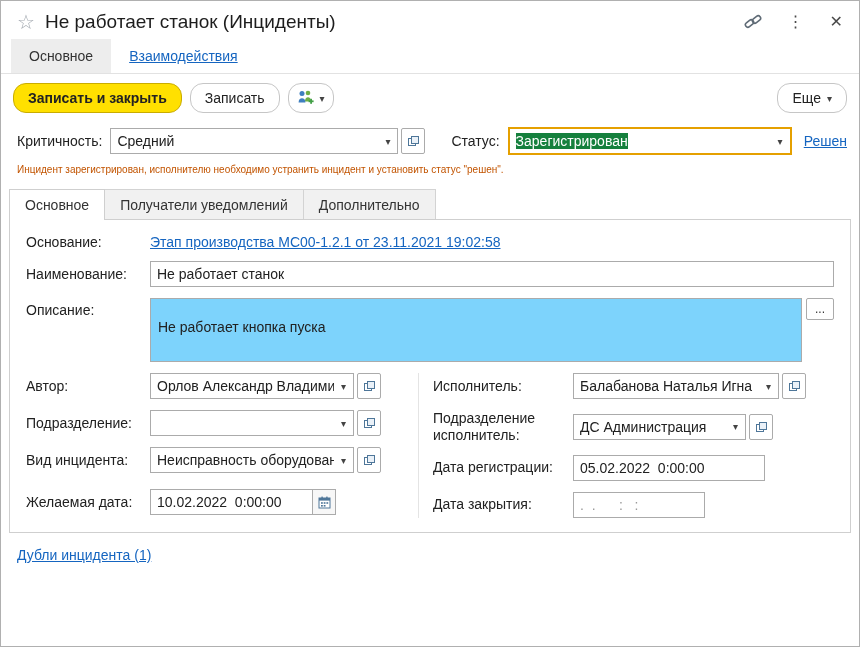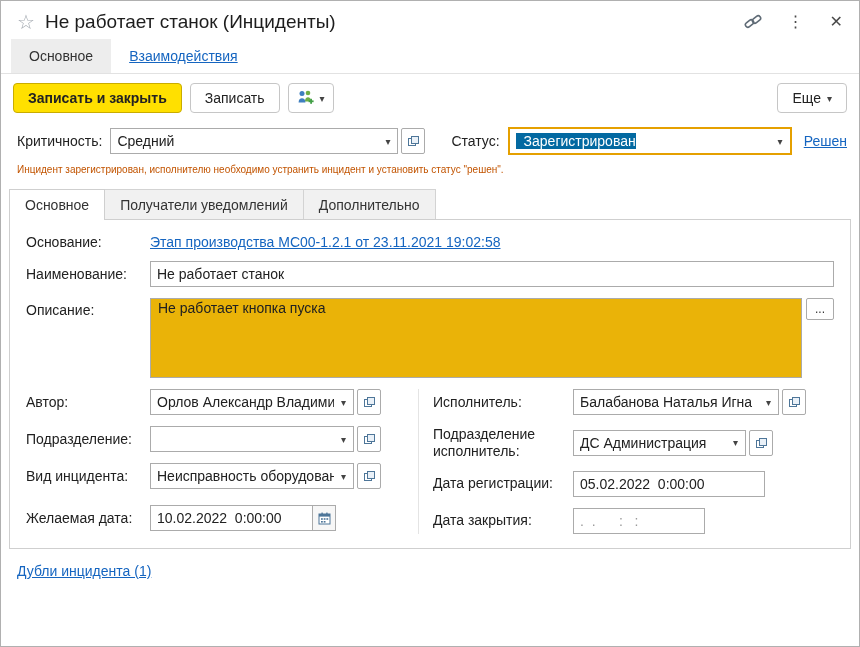--- a/index.html
+++ b/index.html
@@ -15,36 +15,36 @@
   .tb-icon { margin-left:16px; color:#4a4a4a; font-size:16px; line-height:1; cursor:pointer; display:inline-flex; align-items:center; }
   .tb-icon svg { display:block; }
 
   
   .navrow { display:flex; align-items:stretch; padding:0 10px; border-bottom:1px solid #E2E2E2; }
   .nav-active { background:#EDEDED; padding:9px 18px; font-size:14px; color:#333; cursor:pointer; }
   .nav-link { color:#1565C0; text-decoration:underline; padding:9px 18px; font-size:14px; cursor:pointer; align-self:center; }
 
   
   .toolbar { display:flex; align-items:center; gap:8px; padding:9px 12px 8px 12px; }
-  .btn { height:30px; border:1px solid #C6C6C6; background:#fff; border-radius:4px;
+  .btn { height:30px; border:1px solid #C6C6C6; background:#fff; border-radius:13px;
          font-family:inherit; font-size:14px; color:#222; padding:0 14px; cursor:pointer;
          display:inline-flex; align-items:center; gap:6px; }
   .btn.primary { background:#FFE000; border-color:#C9AC00; font-weight:bold; }
   .btn .arr { font-size:10px; color:#444; }
   .icon-btn { padding:0 8px; }
   .spacer { flex:1; }
 
   
   .statusrow { display:flex; align-items:center; padding:6px 12px 6px 16px; font-size:14px; }
   .flabel-inline { margin-right:8px; white-space:nowrap; }
   .combo { display:inline-flex; align-items:center; border:1px solid #ABABAB; height:26px; background:#fff; overflow:hidden; }
   .combo-text { flex:1; padding:0 6px; white-space:pre; overflow:hidden; font-size:14px; }
   .combo-arrow { width:19px; text-align:center; color:#444; font-size:10px; cursor:pointer; flex-shrink:0; }
   .combo.focused { border:2px solid #E5A000; height:28px; }
-  .sel { background:#0369a1; color:#fff;padding-left:8px; }
+  .sel { background:#15803d; color:#fff; }
   .open-btn { width:24px; height:26px; border:1px solid #ABABAB; border-radius:2px; background:#fff;
               margin-left:3px; display:inline-flex; align-items:center; justify-content:center;
               padding:0; cursor:pointer; flex-shrink:0; }
   .link { color:#1565C0; text-decoration:underline; cursor:pointer; }
 
   
   .message { color:#C25400; font-size:10px; padding:3px 16px 10px 16px; }
 
   
   .tabs { display:flex; margin:4px 8px 0 8px; border-bottom:1px solid #CFCFCF; }
@@ -53,21 +53,21 @@
   .tab.active { background:#fff; border-color:#CFCFCF; margin-bottom:-1px; padding-bottom:7px; z-index:2; }
 
   .panel { border:1px solid #CFCFCF; border-top:none; margin:0 8px; padding:14px 16px 14px 16px; }
   .prow { display:flex; align-items:center; margin-bottom:11px; font-size:14px; }
   .plabel { width:124px; flex-shrink:0; color:#212121; }
   .input { border:1px solid #ABABAB; height:26px; display:flex; align-items:center;
            padding:0 6px; white-space:pre; overflow:hidden; font-size:14px; background:#fff; }
   .grow { flex:1; }
   .prow.top { align-items:flex-start; }
   .prow.top .plabel { padding-top:4px; }
-  .textbox { flex:1; height:80px; border:1px solid #ABABAB; padding:1px 7px; font-size:14px; background:#eab308; }
+  .textbox { flex:1; height:64px; border:1px solid #ABABAB; padding:20px 7px; font-size:14px; background:#7dd3fc; }
   .ellipsis-btn { width:28px; height:22px; border:1px solid #ABABAB; border-radius:2px; background:#fff;
                   margin-left:4px; font-size:12px; line-height:1; cursor:pointer; color:#333; font-family:inherit; }
 
   .cols { display:flex; margin-top:2px; }
   .col-left { width:392px; flex-shrink:0; padding-right:14px; }
   .col-right { flex:1; border-left:1px solid #E4E4E4; padding-left:14px; }
   .col-right .plabel { width:140px; line-height:1.2; }
   .date-input { width:186px; padding-right:0; }
   .cal-btn { margin-left:auto; width:23px; height:24px; border:none; border-left:1px solid #ABABAB;
              background:#F7F7F7; display:inline-flex; align-items:center; justify-content:center;

